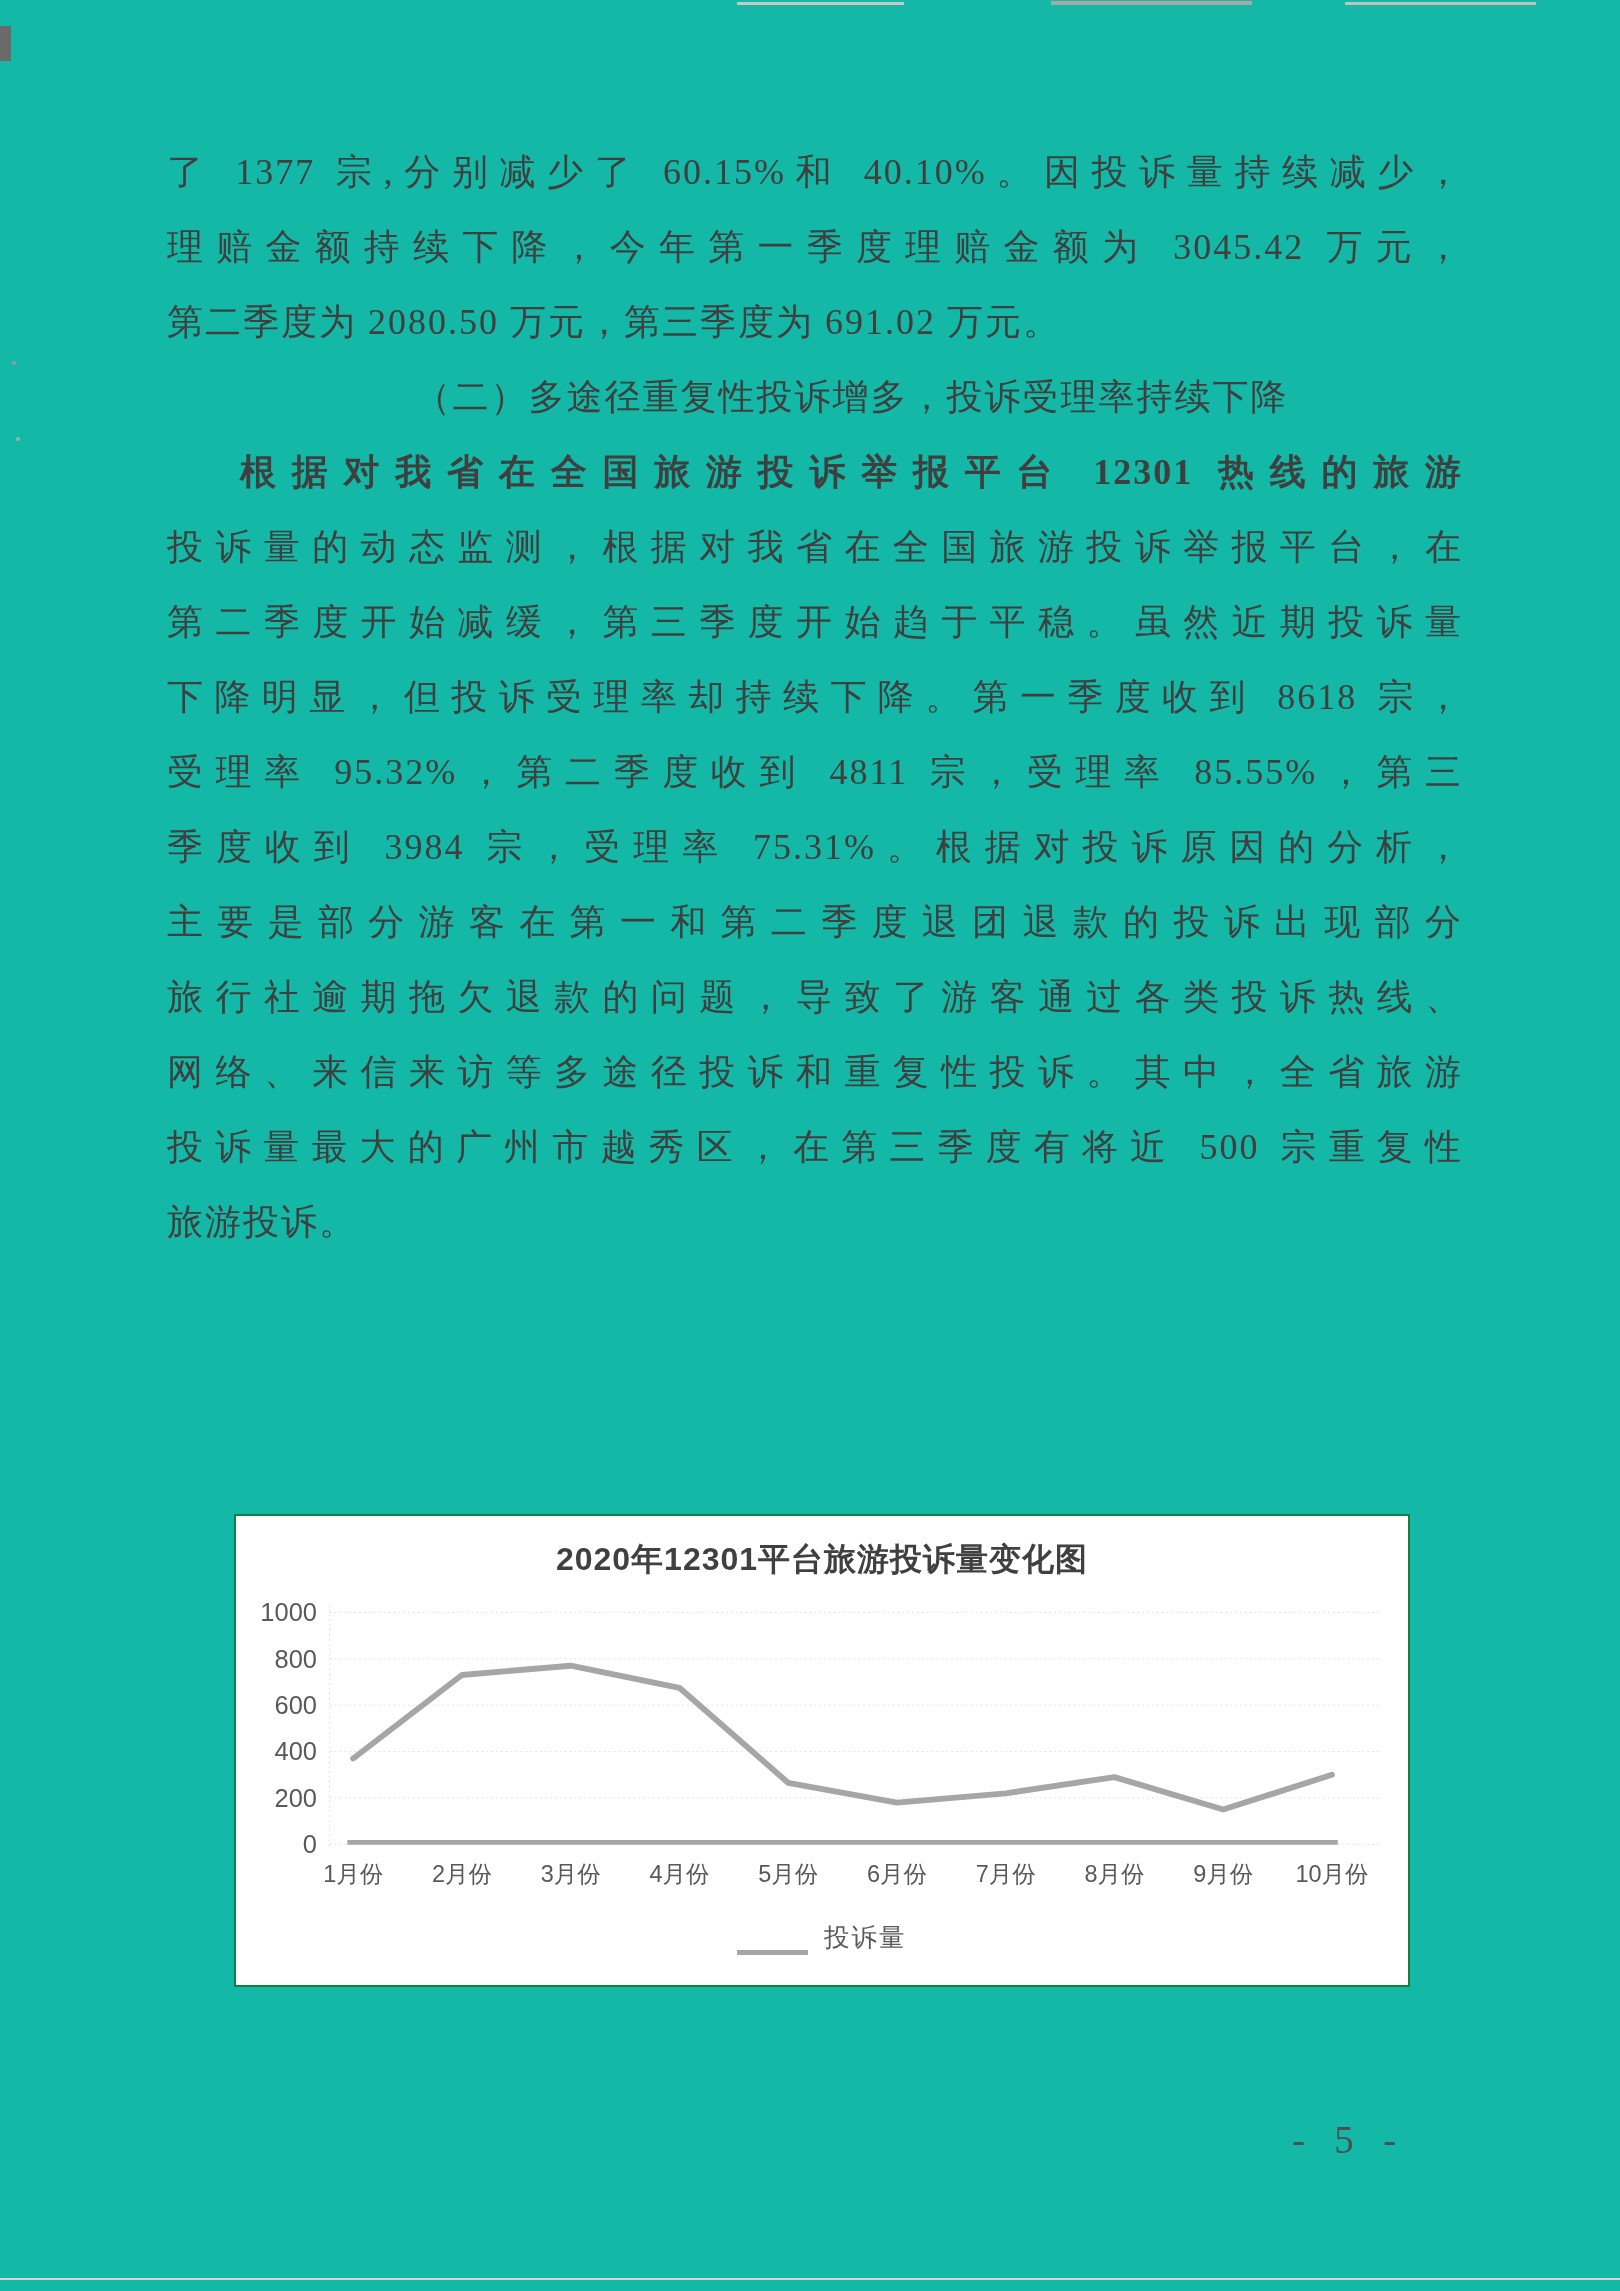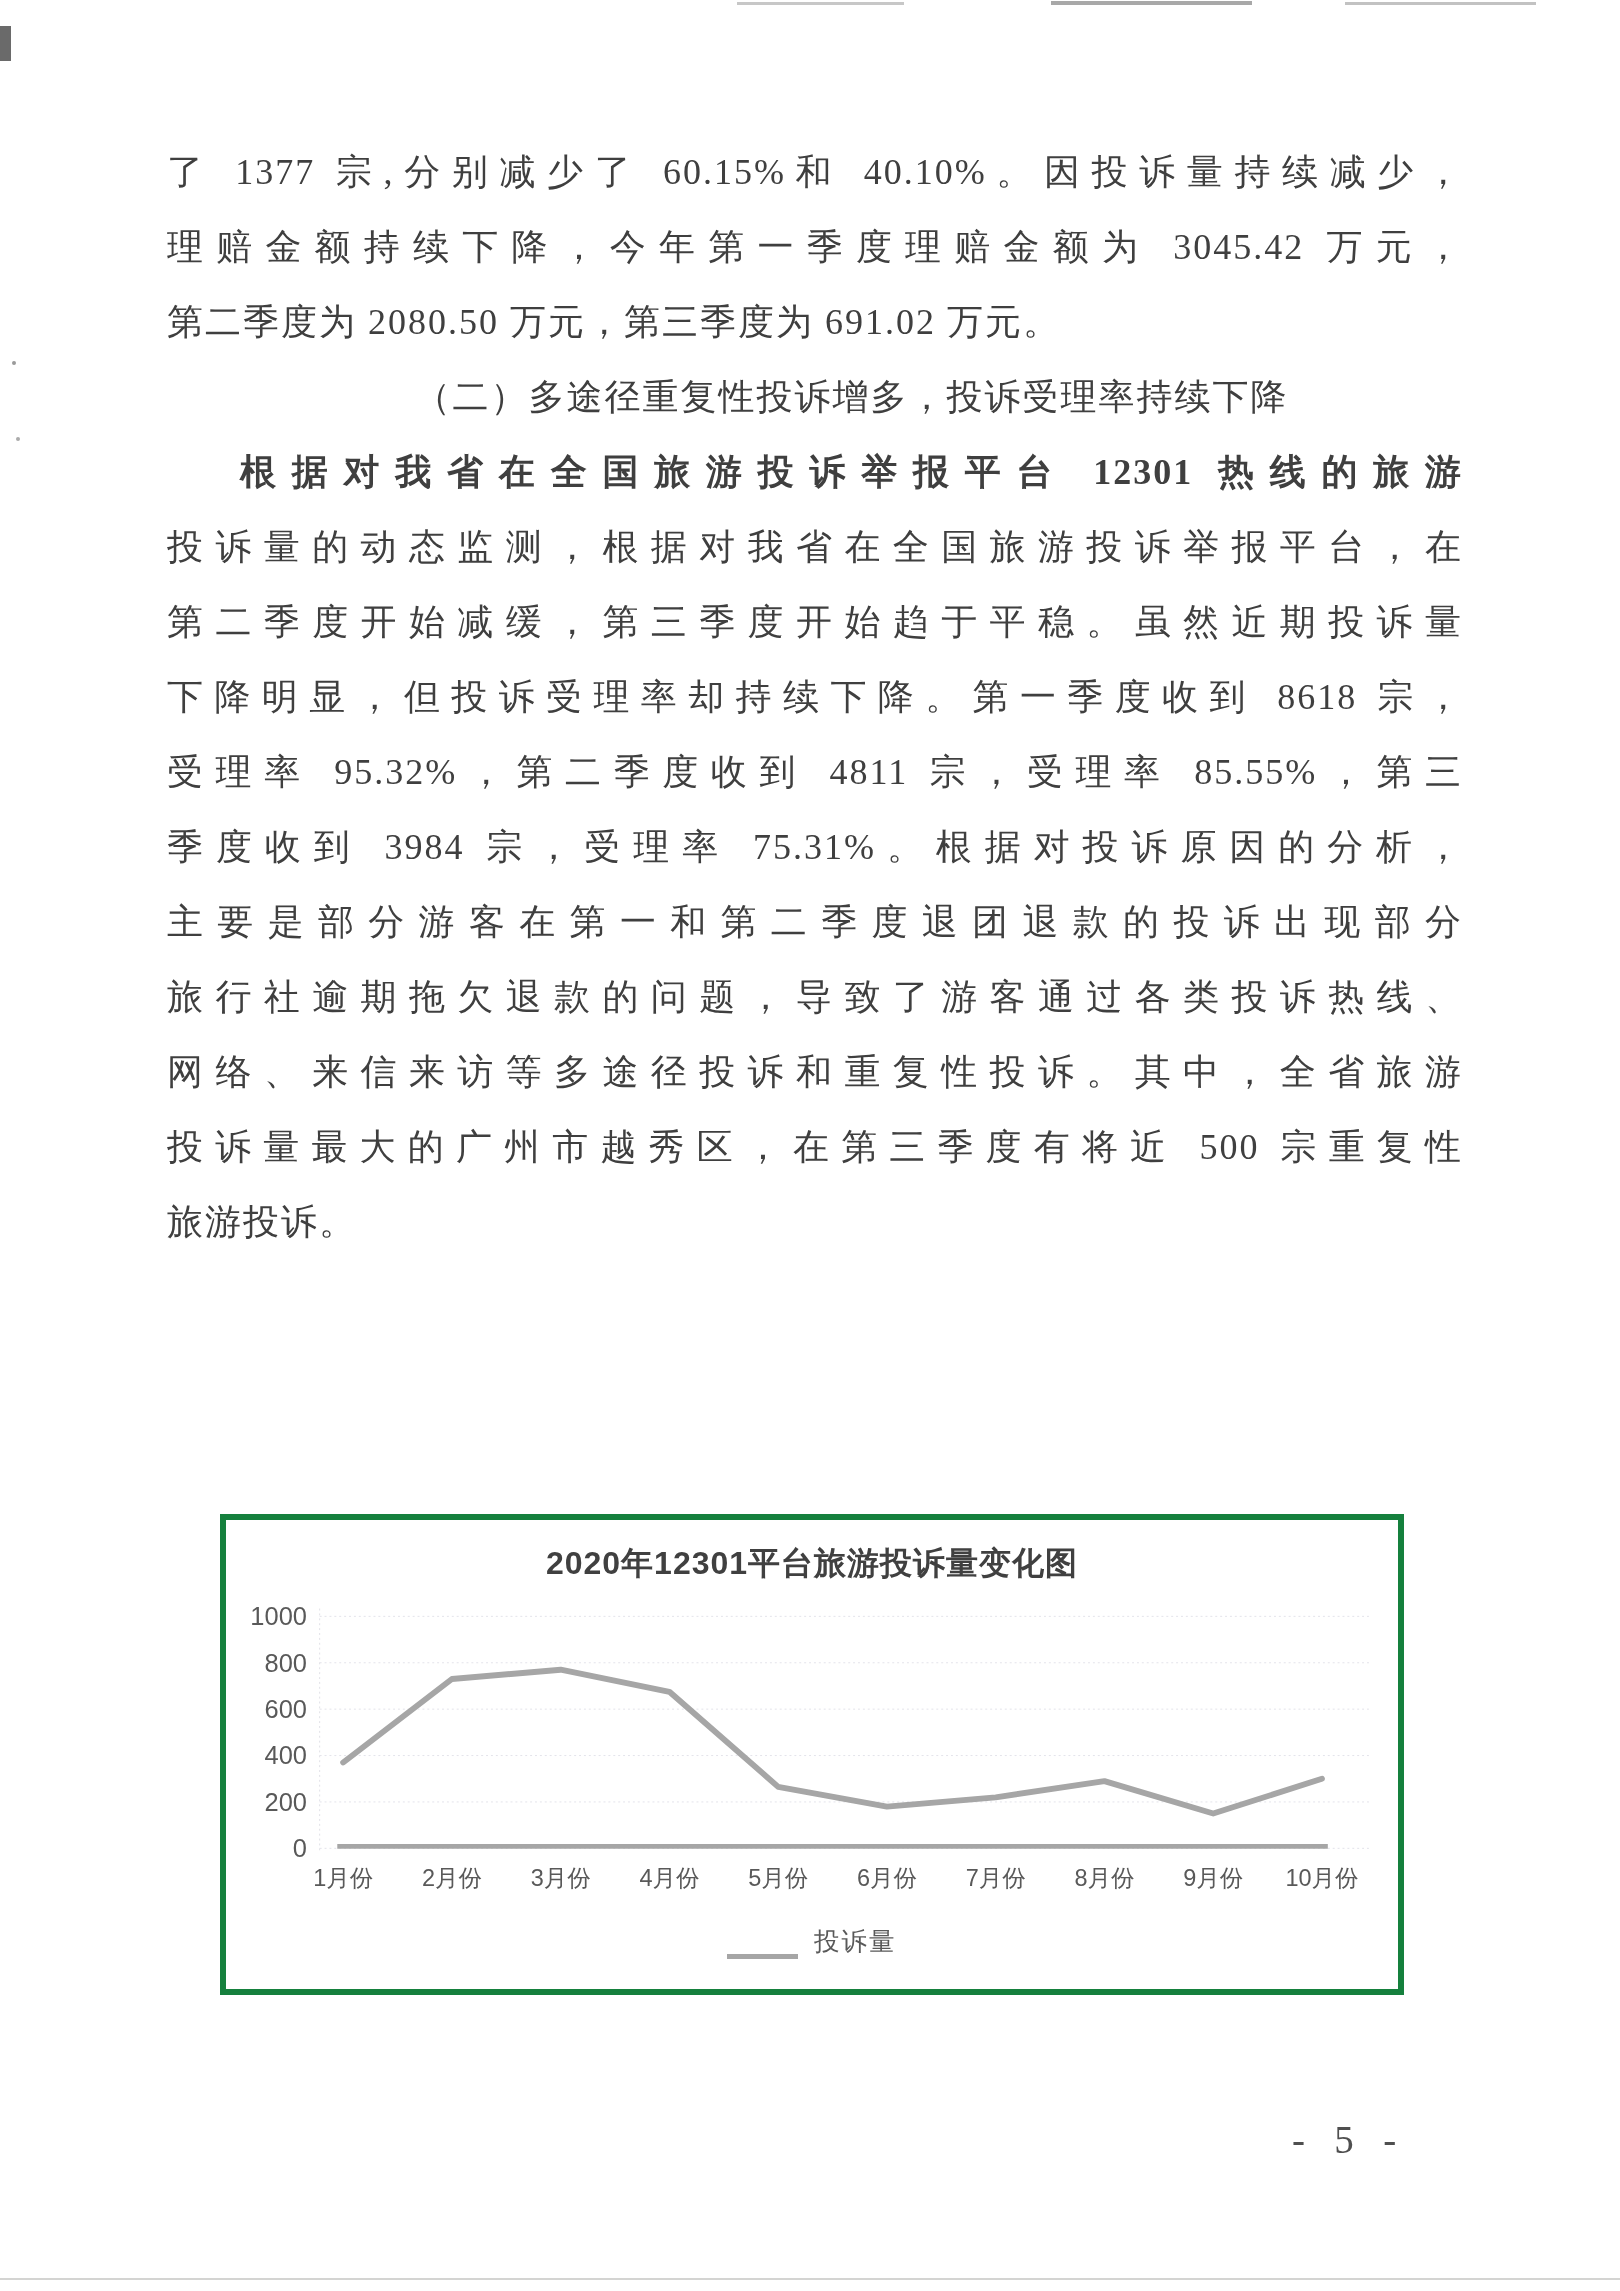--- a/index.html
+++ b/index.html
@@ -1,20 +1,20 @@
 <!DOCTYPE html>
 <html><head>
 <meta charset="utf-8">
 <style>
   html,body{margin:0;padding:0;background:#e8e8e8;}
   .page{
     position:relative;
     width:1620px;height:2292px;
     margin:0 auto;
-    background:#ffffff;
+    background:#14b8a6;
     overflow:hidden;
     font-family:"Liberation Serif", serif;
   }
   
   .artifact{position:absolute;background:#bbb;}
   .a-corner{left:0;top:25.5px;width:10.8px;height:35px;background:#6a6a6a;}
   .a-dash1{left:737px;top:2px;width:167px;height:2.9px;background:#c7c7c7;}
   .a-dash2{left:1051px;top:1px;width:201px;height:3.9px;background:#a8a8a8;}
   .a-dash3{left:1345px;top:2px;width:191px;height:2.9px;background:#c2c2c2;}
   .a-speck1{left:11.8px;top:361px;width:3.9px;height:3.9px;background:#9a9a9a;border-radius:50%;}
@@ -26,22 +26,22 @@
     position:absolute;left:167px;top:135px;width:1296px;
     font-size:36px;color:#3f3f3f;letter-spacing:2px;
   }
   .line{height:75px;line-height:75px;white-space:nowrap;}
   .line.justify{white-space:normal;text-align:justify;text-align-last:justify;}
   .line.indent{padding-left:73px;text-align:center;}
   .line.indent.justify{padding-left:73px;font-weight:bold;}
 
   
   .chart-box{
-    position:absolute;left:220px;top:1514px;width:1172px;height:469px;
-    border:6px solid #15803d;background:#ffffff;
+    position:absolute;left:234px;top:1514px;width:1172px;height:469px;
+    border:2px solid #15803d;background:#ffffff;
     font-family:"Liberation Sans", sans-serif;
   }
   .chart-title{
     position:absolute;left:0;top:21.6px;width:100%;
     text-align:center;font-size:32px;font-weight:bold;color:#404040;
     letter-spacing:1px;
   }
   .chart-plot-wrap{position:absolute;left:0;top:67px;width:1172px;height:323px;}
   .chart-legend{
     position:absolute;left:0;top:404px;width:100%;

